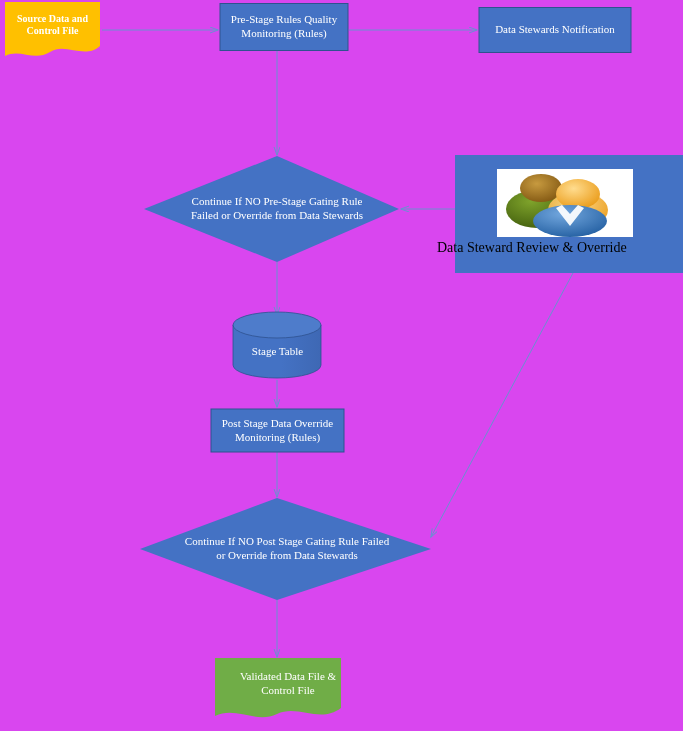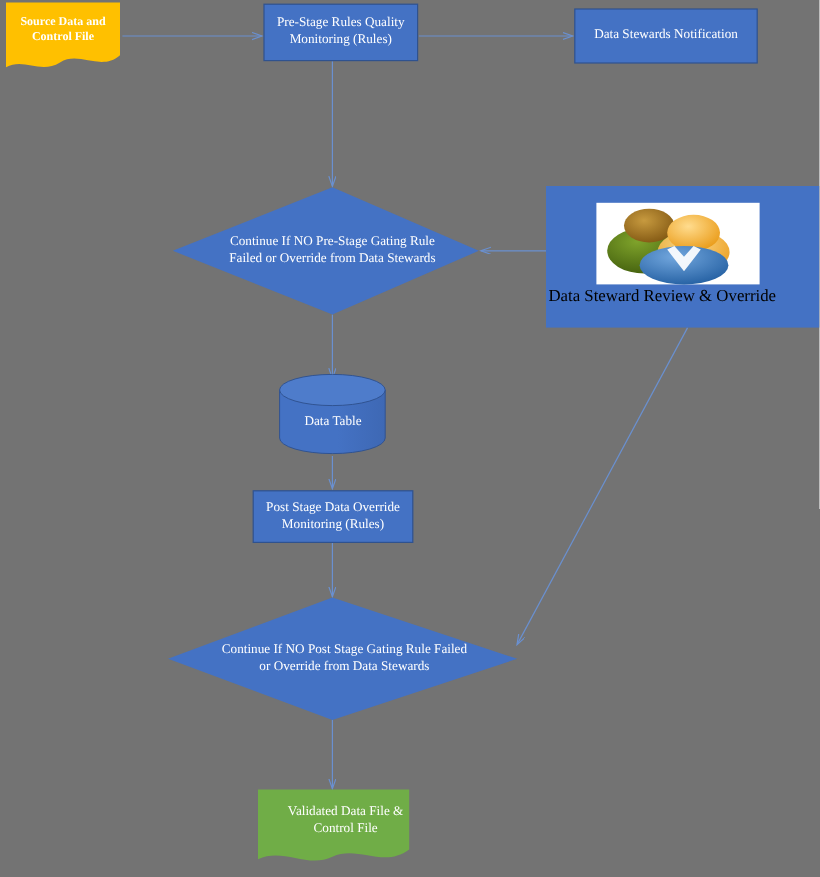--- a/index.html
+++ b/index.html
@@ -7,21 +7,21 @@
     padding: 0;
     background: #ffffff;
   }
   body {
     font-family: "Liberation Serif", "DejaVu Serif", serif;
   }
   #canvas {
     position: relative;
     width: 683px;
     height: 731px;
-    background: #737373;
+    background: #d946ef;
     overflow: hidden;
   }
   #svg-layer {
     position: absolute;
     left: 0;
     top: 0;
     width: 683px;
     height: 731px;
   }
   .node-label {
@@ -125,23 +125,23 @@
 Control File</div>
 
   <div class="node-label lbl-white sz-11" style="left:222px; top:5px; width:124px; height:44px;">Pre-Stage Rules Quality
 Monitoring (Rules)</div>
 
   <div class="node-label lbl-white sz-11" style="left:177px; top:191px; width:200px; height:36px;">Continue If NO Pre-Stage Gating Rule
 Failed or Override from Data Stewards</div>
 
   <div class="node-label lbl-white sz-11" style="left:481px; top:9px; width:148px; height:42px;">Data Stewards Notification</div>
 
-  <div class="node-label lbl-black sz-14" style="left:457px; top:238px; width:200px; height:20px; justify-content:flex-start;">Data Steward Review &amp; Override</div>
+  <div class="node-label lbl-black sz-14" style="left:437px; top:238px; width:200px; height:20px; justify-content:flex-start;">Data Steward Review &amp; Override</div>
 
-  <div class="node-label lbl-white sz-11" style="left:235px; top:343px; width:85px; height:18px;">Data Table</div>
+  <div class="node-label lbl-white sz-11" style="left:235px; top:343px; width:85px; height:18px;">Stage Table</div>
 
   <div class="node-label lbl-white sz-11" style="left:213px; top:411px; width:129px; height:40px;">Post Stage Data Override
 Monitoring (Rules)</div>
 
   <div class="node-label lbl-white sz-11" style="left:172px; top:531px; width:230px; height:36px;">Continue If NO Post Stage Gating Rule Failed
 or Override from Data Stewards</div>
 
   <div class="node-label lbl-white sz-11" style="left:216px; top:666px; width:144px; height:36px;">Validated Data File &amp;
 Control File</div>
 

